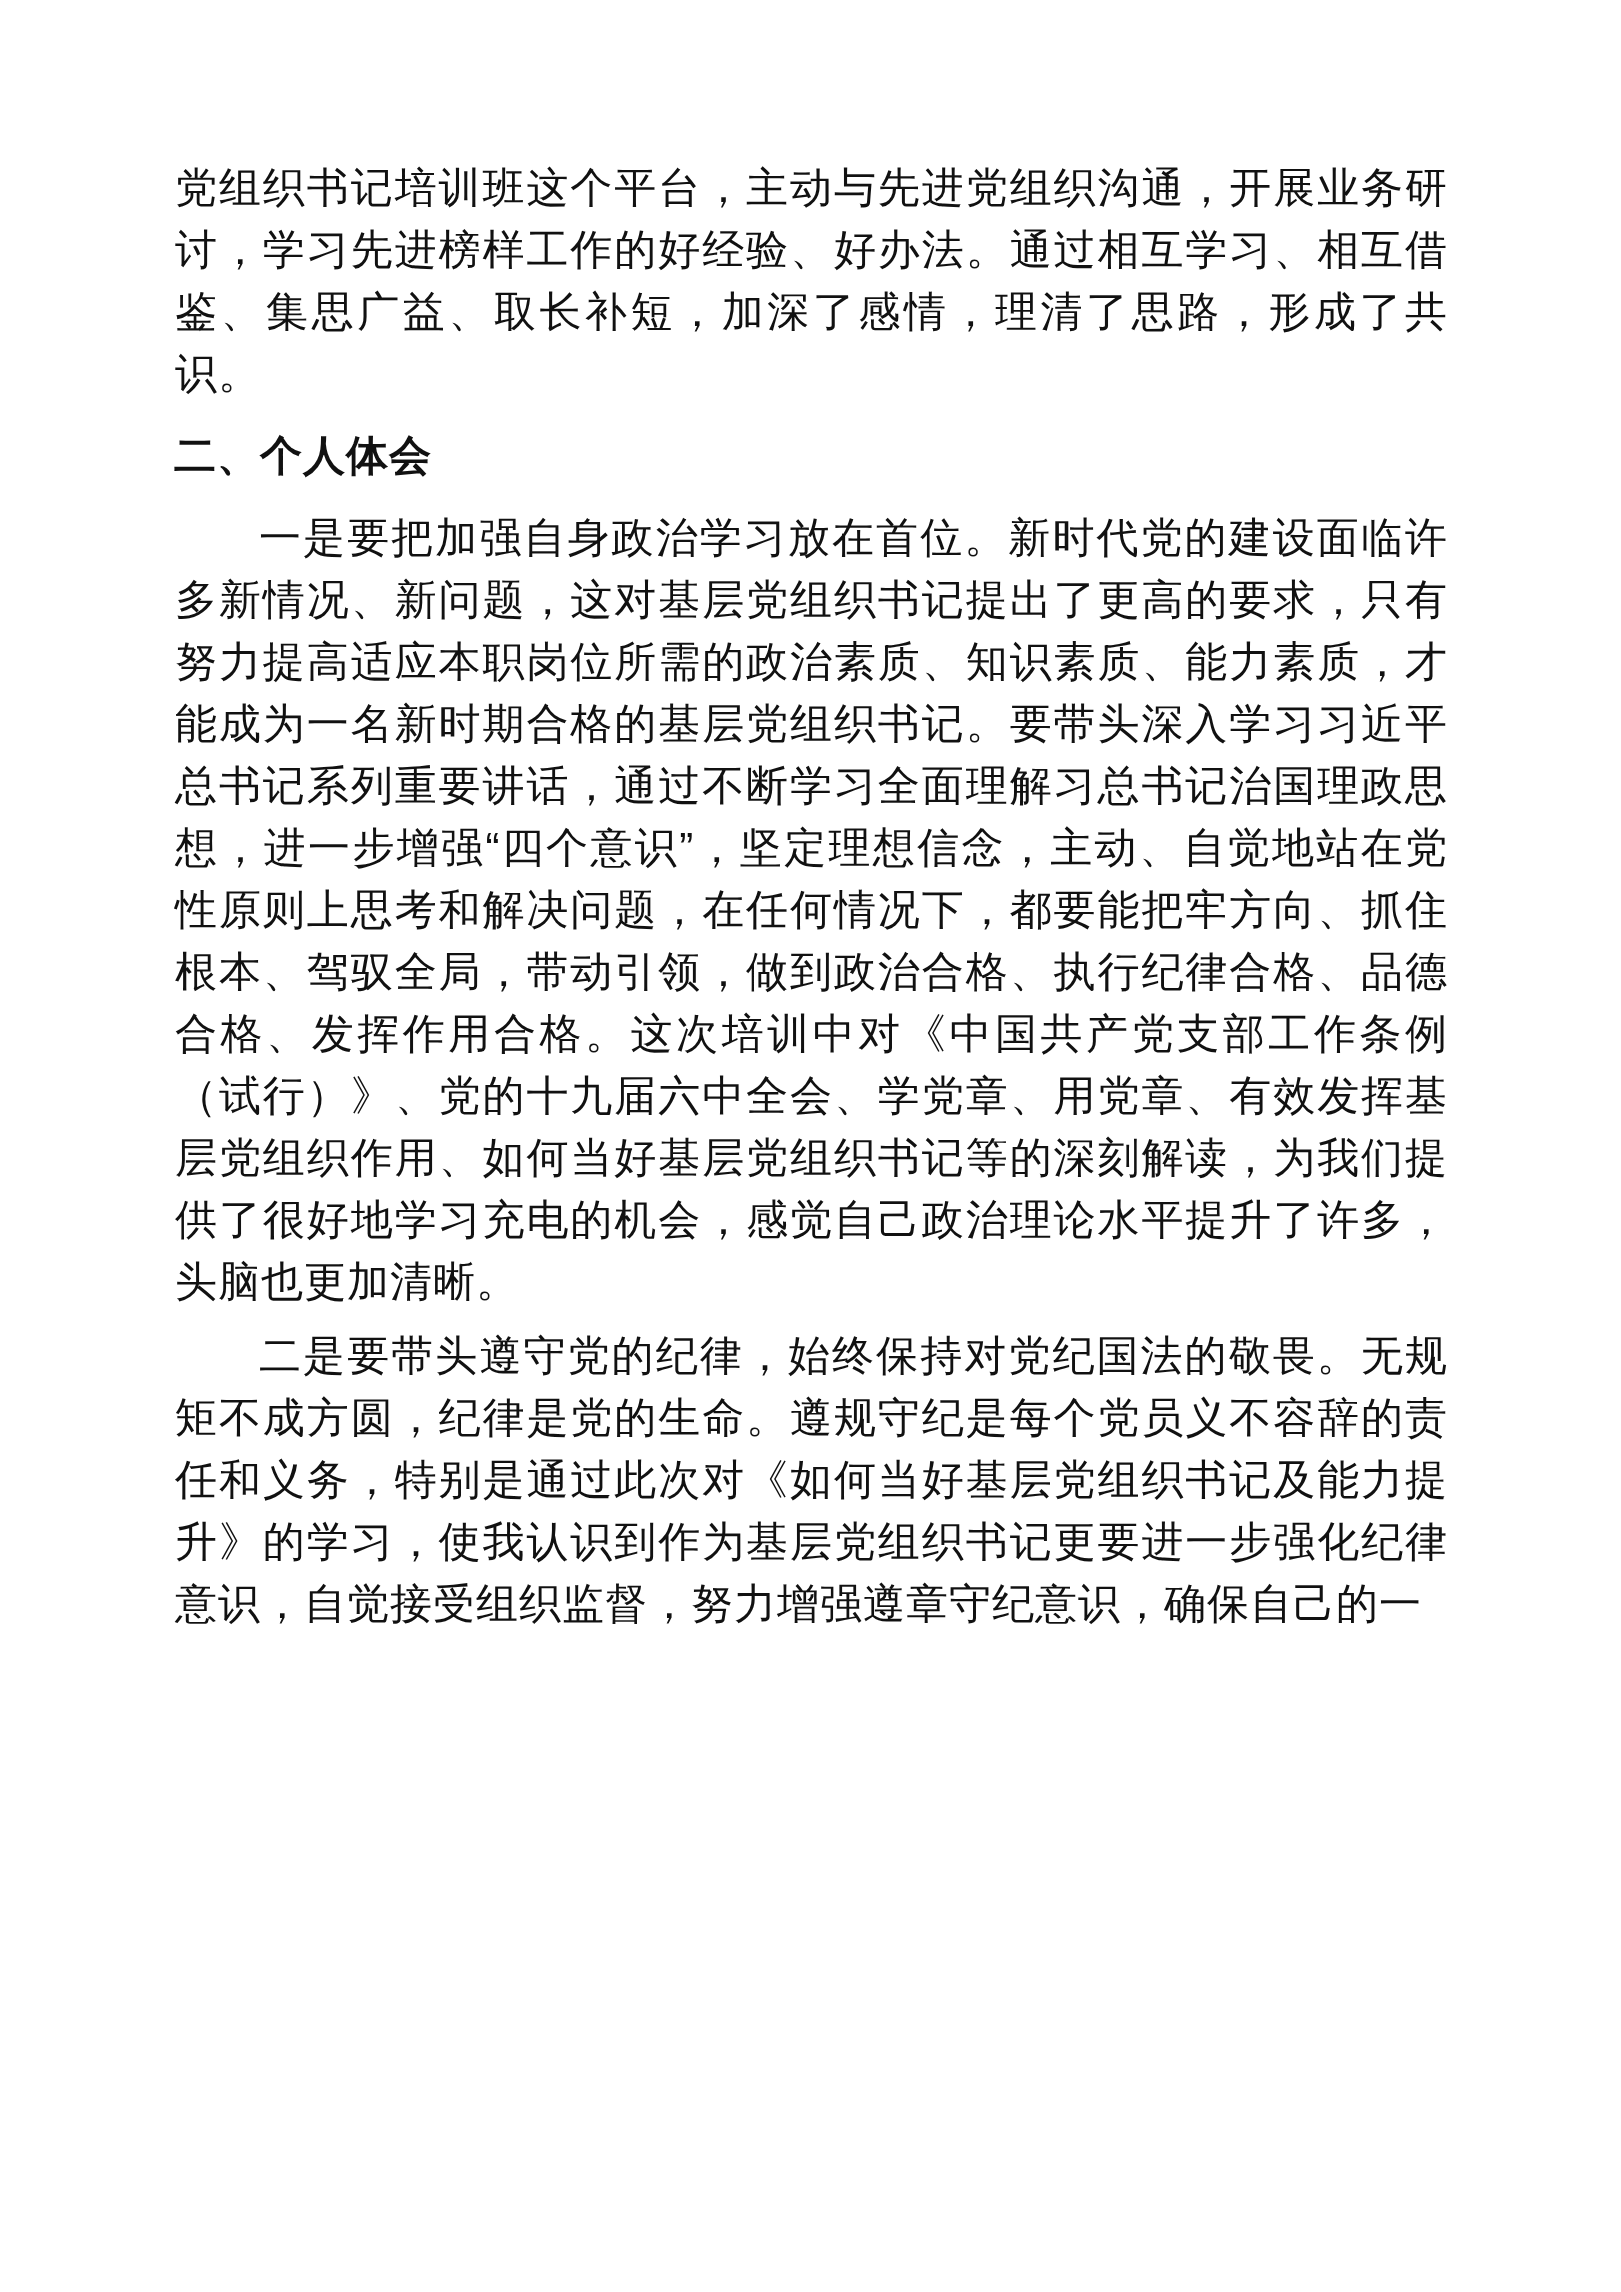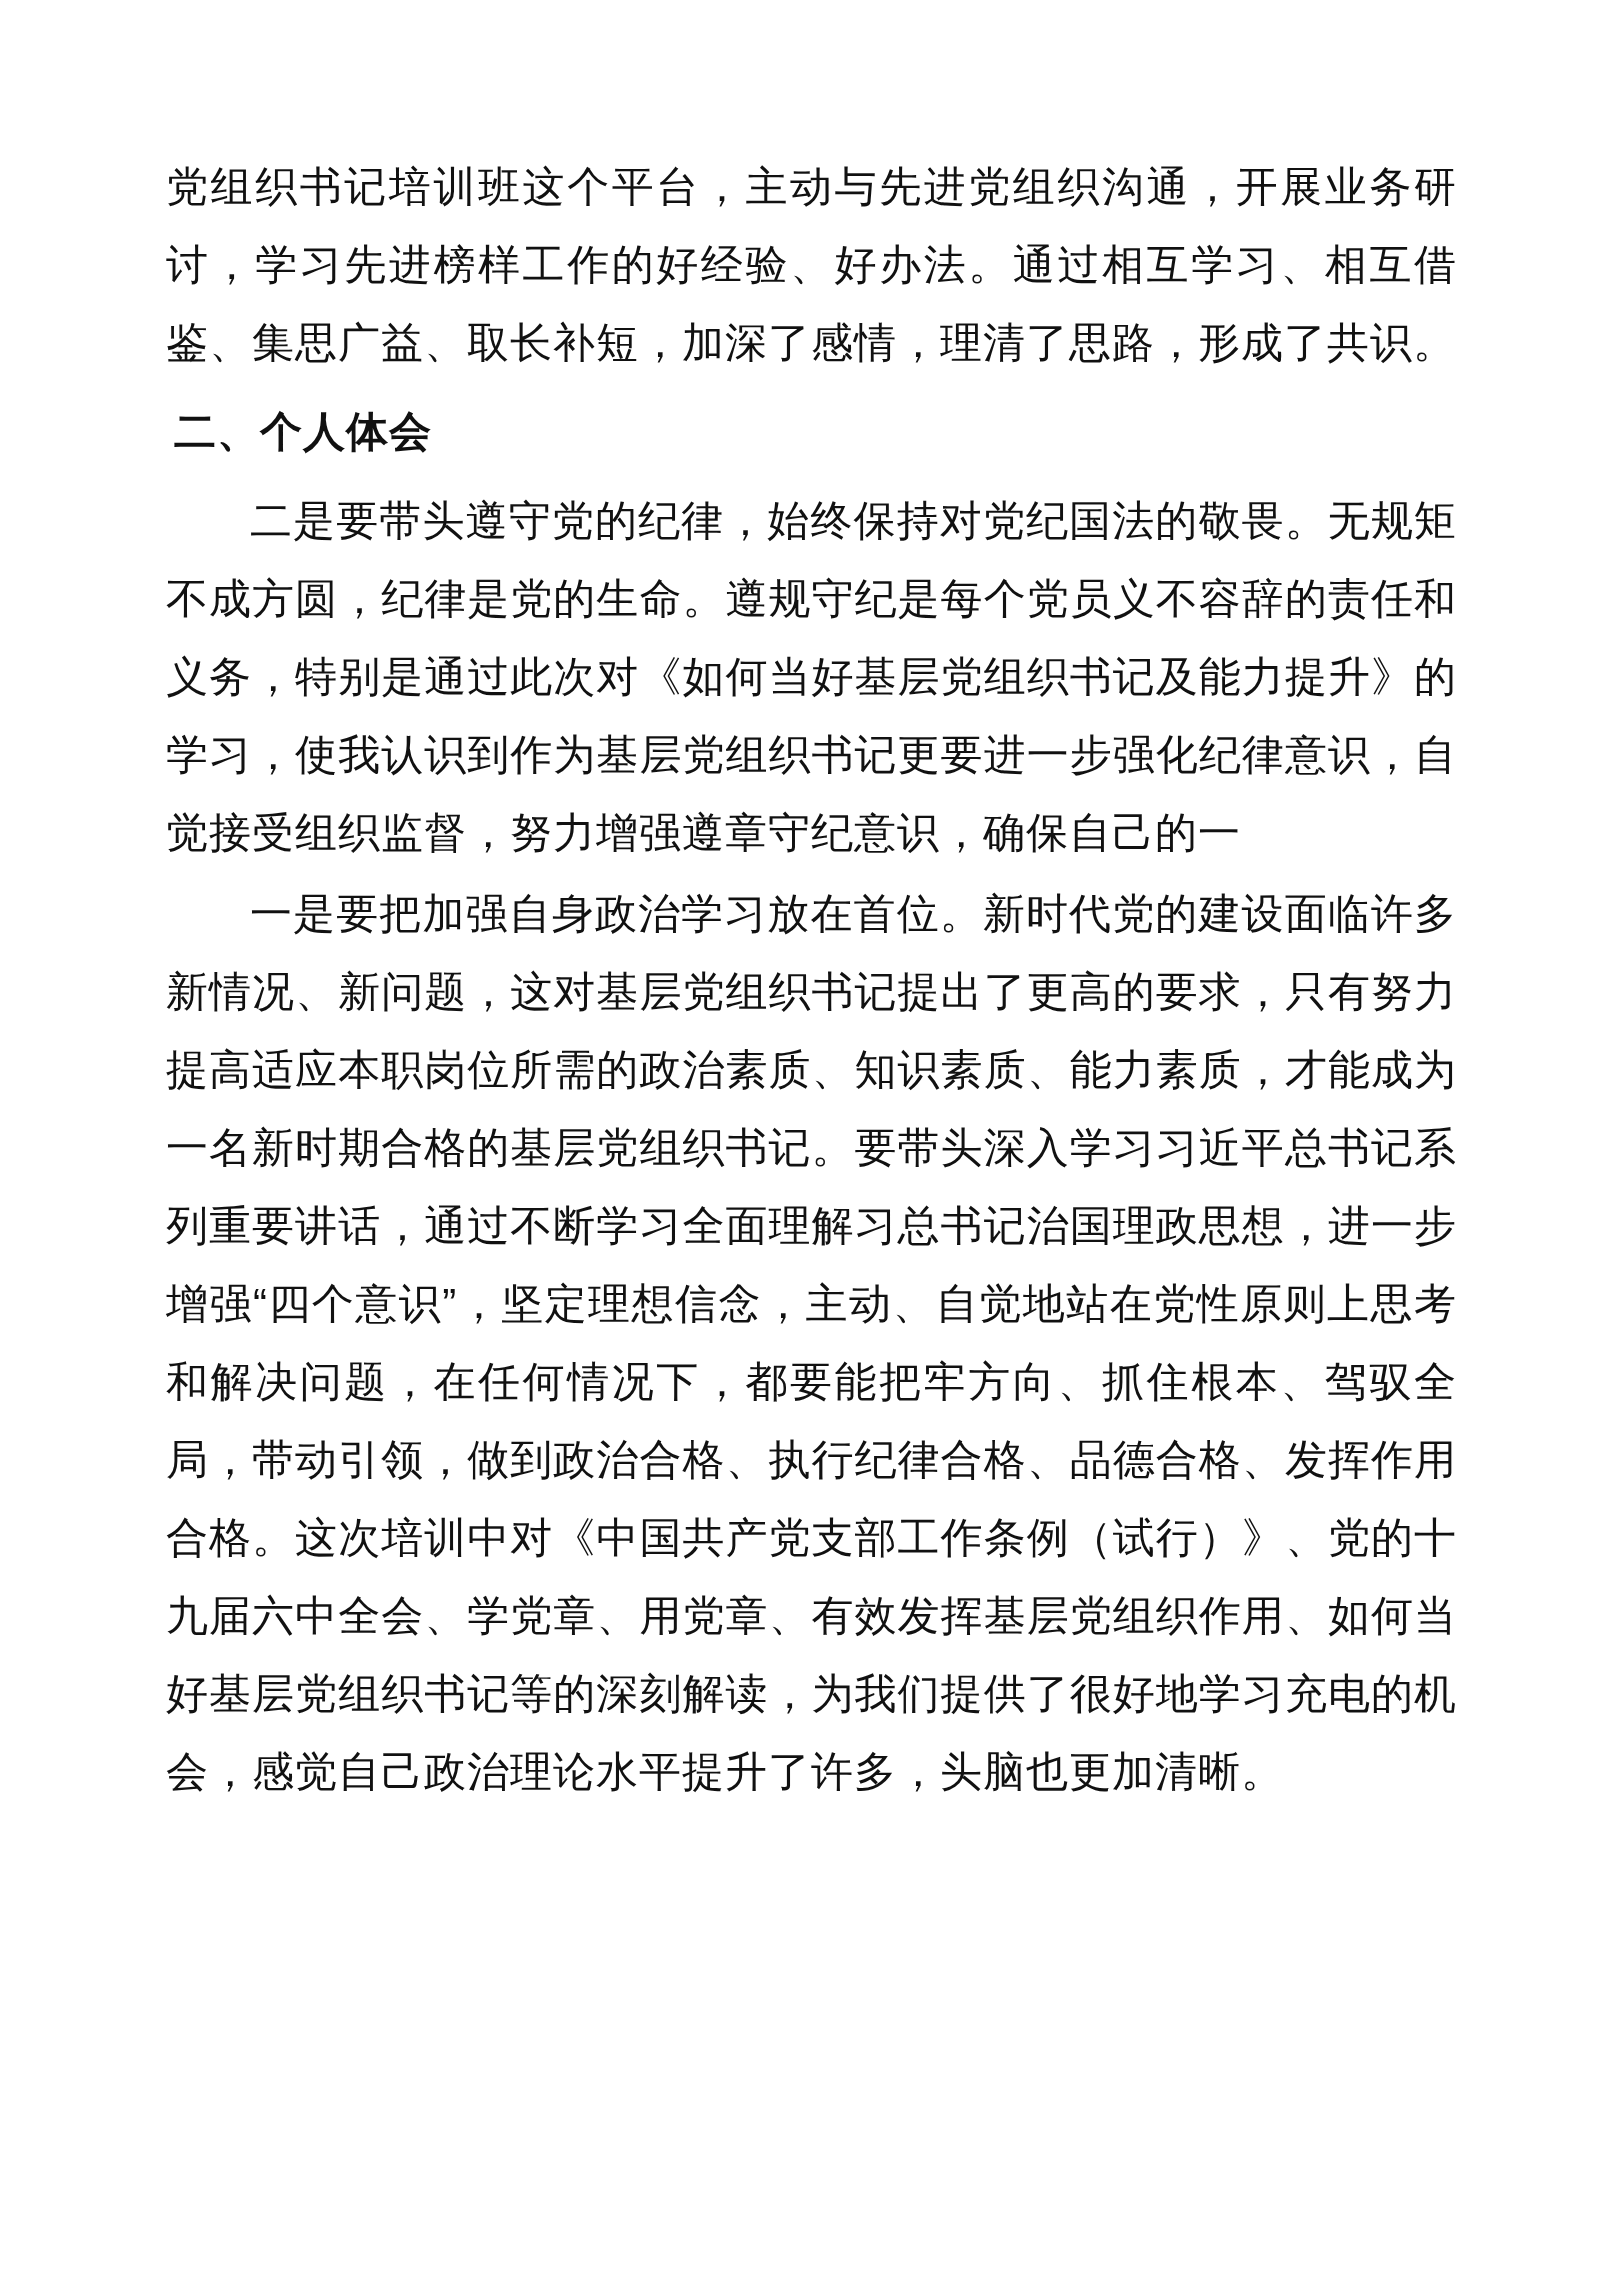--- a/index.html
+++ b/index.html
@@ -13,23 +13,23 @@
       height: 2293px;
       margin: 0 auto;
       background: #ffffff;
       box-sizing: border-box;
       padding: 145px 161px 0 163px;
       font-family: "Liberation Sans", "DejaVu Sans", sans-serif;
       color: #111111;
       overflow: hidden;
     }
     .para {
-      margin: 3px;
+      margin: 12px;
       font-size: 42px;
-      line-height: 78px;
+      line-height: 62px;
       font-weight: 400;
       text-align: justify;
       text-justify: inter-ideograph;
       word-break: break-all;
       letter-spacing: 1px;
     }
     .para.indent {
       text-indent: 2em;
     }
     .heading {
@@ -42,17 +42,17 @@
     }
   </style>
 </head>
 <body>
 
 <div class="page">
   <p class="para">党组织书记培训班这个平台，主动与先进党组织沟通，开展业务研讨，学习先进榜样工作的好经验、好办法。通过相互学习、相互借鉴、集思广益、取长补短，加深了感情，理清了思路，形成了共识。</p>
 
   <h2 class="heading">二、个人体会</h2>
 
+  <p class="para indent">一是要把加强自身政治学习放在首位。新时代党的建设面临许多新情况、新问题，这对基层党组织书记提出了更高的要求，只有努力提高适应本职岗位所需的政治素质、知识素质、能力素质，才能成为一名新时期合格的基层党组织书记。要带头深入学习习近平总书记系列重要讲话，通过不断学习全面理解习总书记治国理政思想，进一步增强“四个意识”，坚定理想信念，主动、自觉地站在党性原则上思考和解决问题，在任何情况下，都要能把牢方向、抓住根本、驾驭全局，带动引领，做到政治合格、执行纪律合格、品德合格、发挥作用合格。这次培训中对《中国共产党支部工作条例（试行）》、党的十九届六中全会、学党章、用党章、有效发挥基层党组织作用、如何当好基层党组织书记等的深刻解读，为我们提供了很好地学习充电的机会，感觉自己政治理论水平提升了许多，头脑也更加清晰。</p>
+
   <p class="para indent">二是要带头遵守党的纪律，始终保持对党纪国法的敬畏。无规矩不成方圆，纪律是党的生命。遵规守纪是每个党员义不容辞的责任和义务，特别是通过此次对《如何当好基层党组织书记及能力提升》的学习，使我认识到作为基层党组织书记更要进一步强化纪律意识，自觉接受组织监督，努力增强遵章守纪意识，确保自己的一</p>
-
-  <p class="para indent">一是要把加强自身政治学习放在首位。新时代党的建设面临许多新情况、新问题，这对基层党组织书记提出了更高的要求，只有努力提高适应本职岗位所需的政治素质、知识素质、能力素质，才能成为一名新时期合格的基层党组织书记。要带头深入学习习近平总书记系列重要讲话，通过不断学习全面理解习总书记治国理政思想，进一步增强“四个意识”，坚定理想信念，主动、自觉地站在党性原则上思考和解决问题，在任何情况下，都要能把牢方向、抓住根本、驾驭全局，带动引领，做到政治合格、执行纪律合格、品德合格、发挥作用合格。这次培训中对《中国共产党支部工作条例（试行）》、党的十九届六中全会、学党章、用党章、有效发挥基层党组织作用、如何当好基层党组织书记等的深刻解读，为我们提供了很好地学习充电的机会，感觉自己政治理论水平提升了许多，头脑也更加清晰。</p>
 </div>
 
 
 </body></html>

